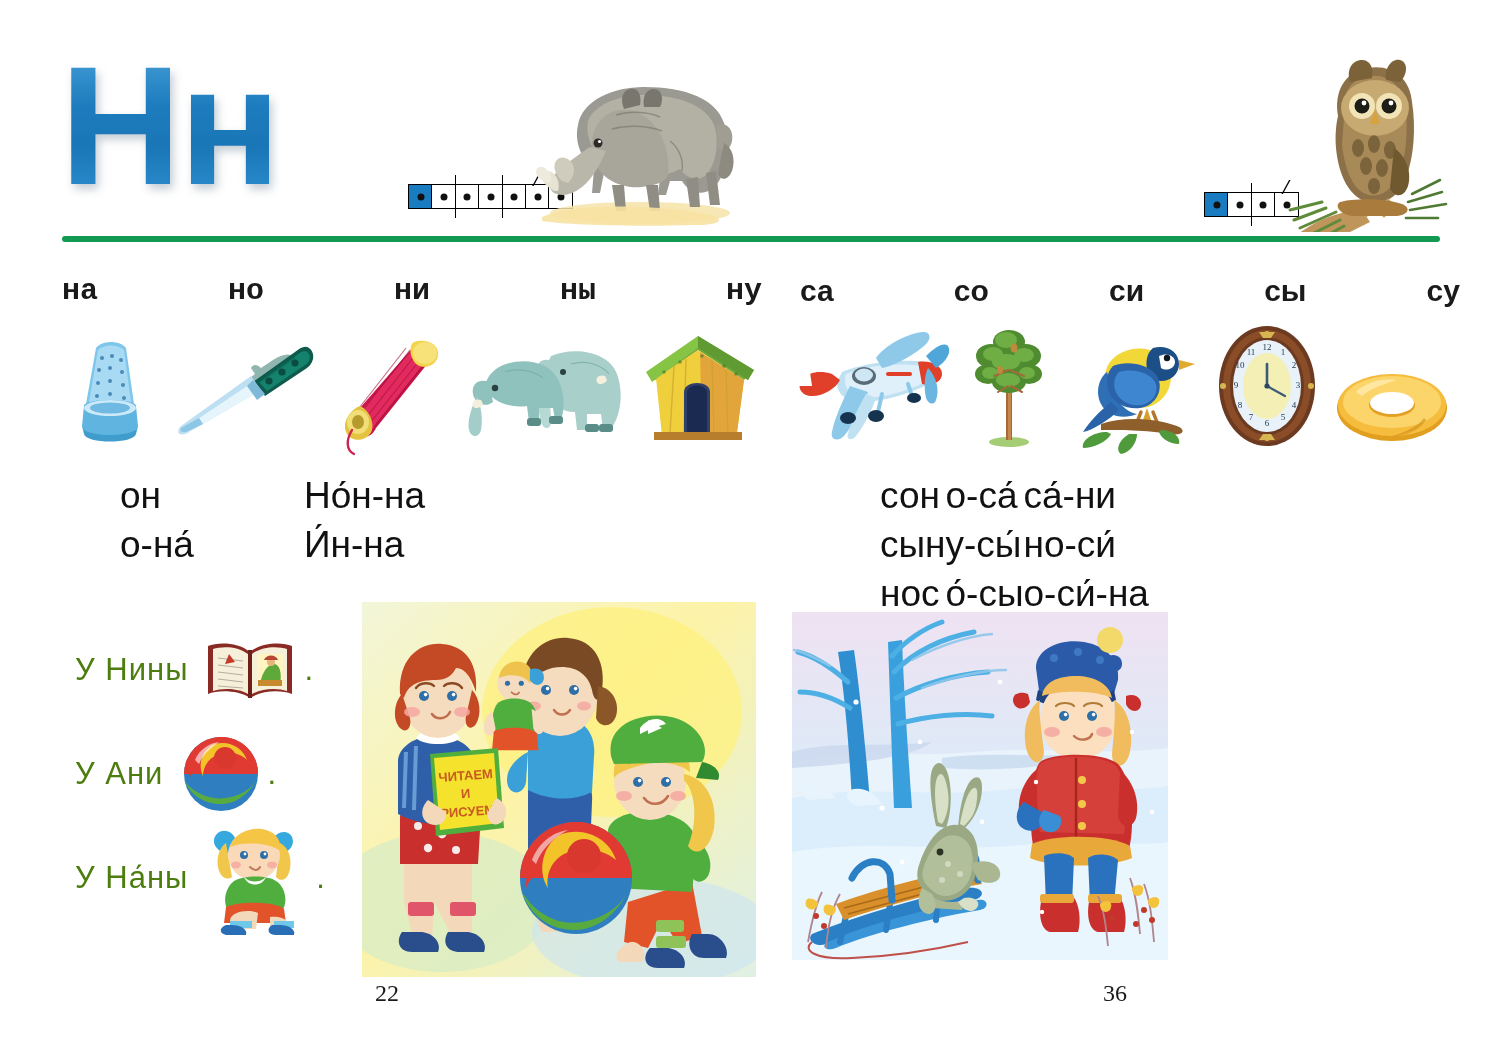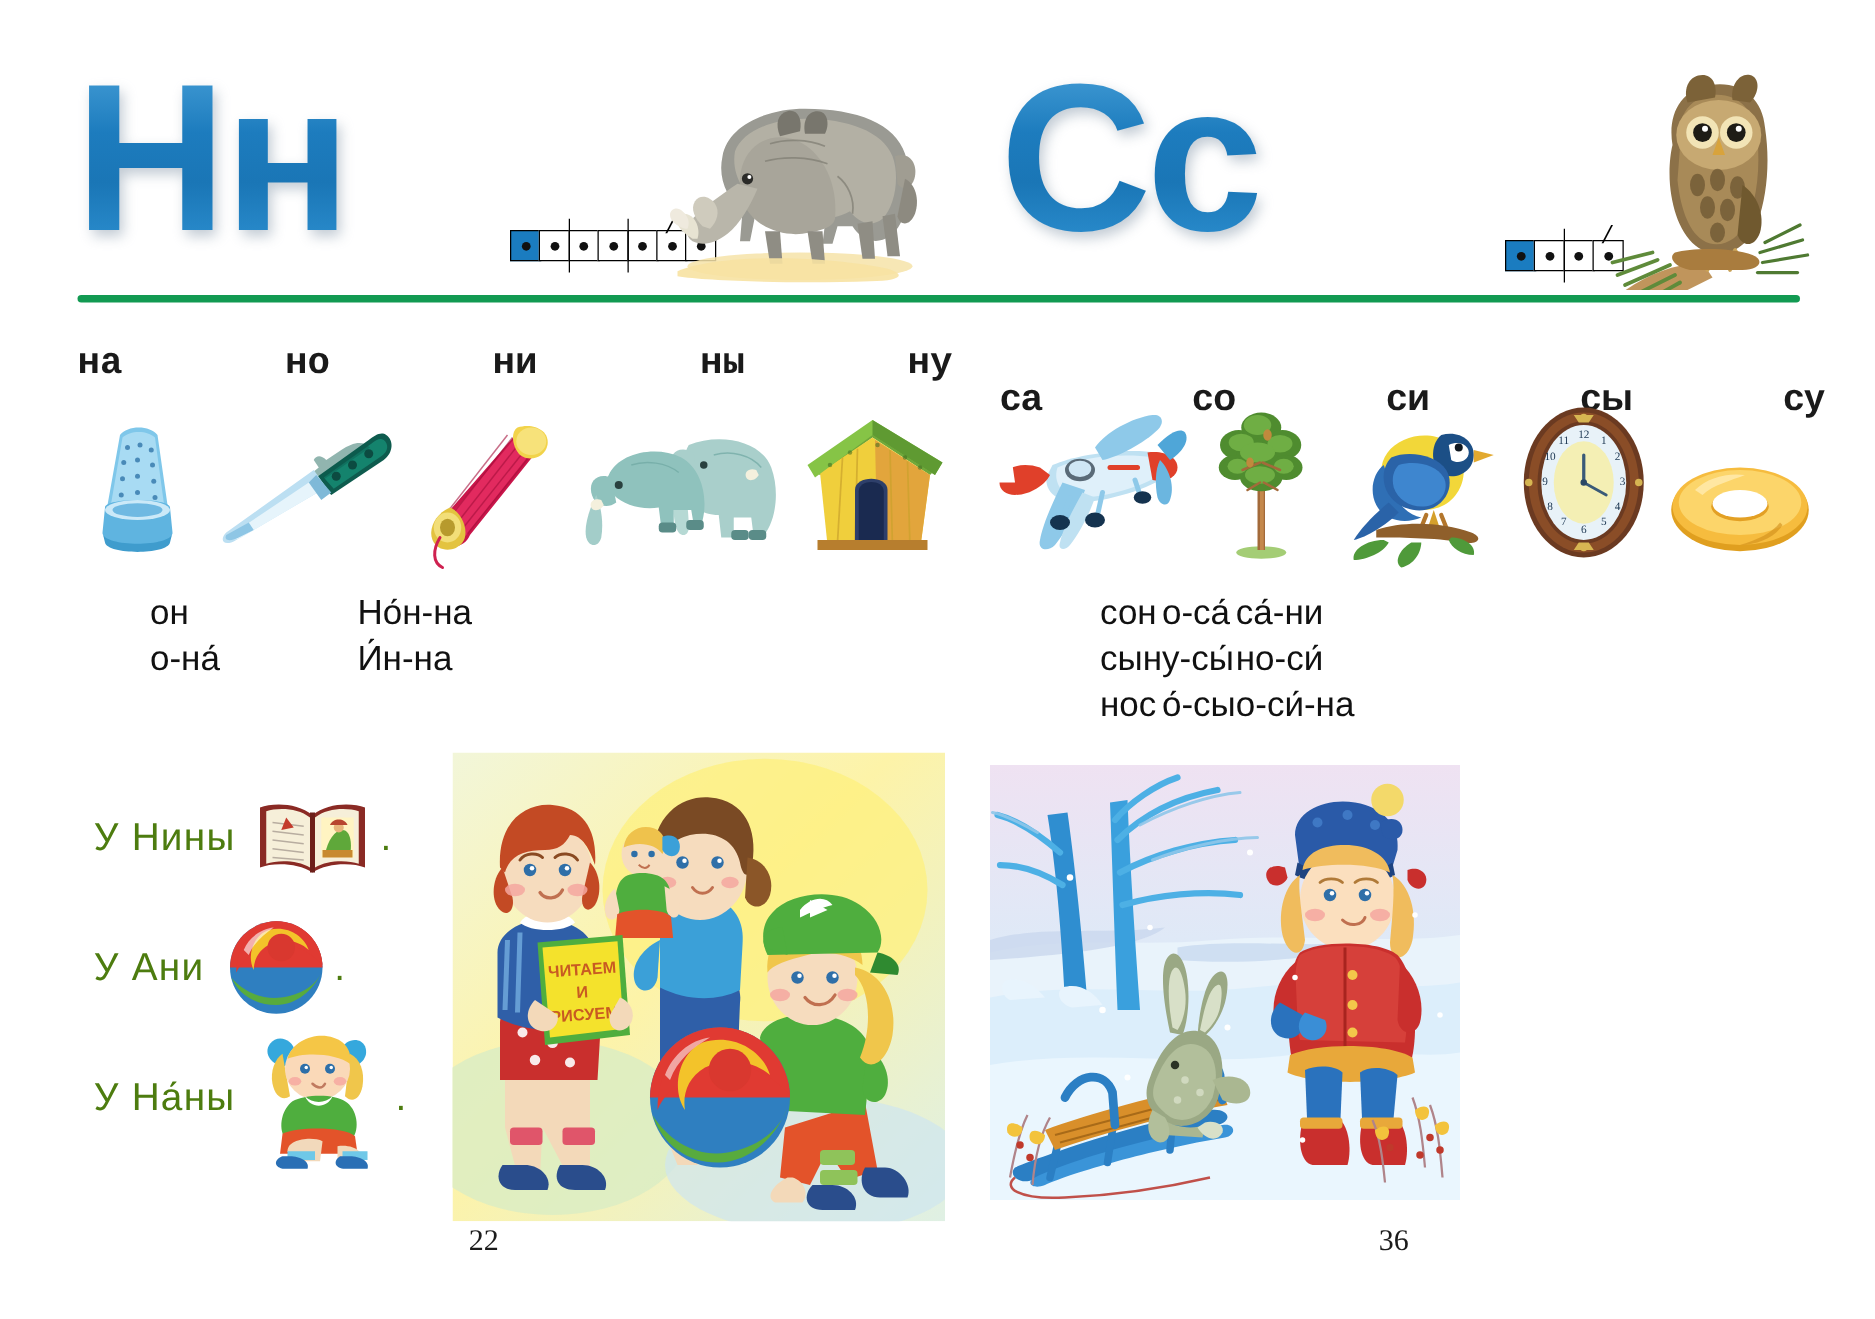--- a/index.html
+++ b/index.html
@@ -55,21 +55,21 @@
   
   .syl-row{position:absolute;display:flex;}
   .syl{font-size:30px;font-weight:bold;color:#1a1a1a;text-align:center;}
 
   
   .pic-row{position:absolute;display:flex;align-items:flex-end;}
   .pic{position:relative;}
 
   
   .words{position:absolute;display:flex;}
-  .wcol{font-size:28px;line-height:1.32;color:#111;white-space:nowrap;}
+  .wcol{font-size:37px;line-height:1.32;color:#111;white-space:nowrap;}
 
   
   .rebus{position:absolute;left:75px;top:618px;width:300px;}
   .rebus-line{display:flex;align-items:center;height:104px;font-size:31px;color:#4d7c0f;white-space:nowrap;}
   .rebus-line .txt{letter-spacing:1px;}
   .rebus-line .dot-end{font-size:31px;margin-left:6px;}
 
   
   .illo{position:absolute;overflow:hidden;}
 
@@ -139,23 +139,20 @@
       <path d="M204 88 C212 92 216 104 212 116 C208 126 200 126 198 118 Z" fill="#8d8a80"></path>
       <g stroke="#7e7c72" stroke-width="1.4" fill="none" opacity=".7">
         <path d="M96 60 C108 56 126 56 140 62"></path>
         <path d="M92 74 C106 70 126 70 142 76"></path>
         <path d="M150 86 C158 92 164 104 162 116"></path>
       </g>
       <path d="M22 162 C50 150 120 148 180 158 C206 162 206 170 176 170 C120 172 46 170 22 166 Z" fill="#f7e2a2" opacity=".9"></path>
     </svg>
   </div>
 
-  <div class="hdr right">
-    <div class="bigletters">Сс</div>
-  </div>
 
   <div class="scheme" id="scheme-right" style="left:1204px;top:192px;">
     <div class="cells" id="cells-right">
           <div class="cell blue">
             <div class="dot"></div>
           </div>
           <div class="cell">
             <div class="dot"></div>
           </div>
           <div class="cell">
@@ -218,21 +215,21 @@
 
   <div class="rule" style="background: rgb(18, 154, 82);"></div>
 
   <div class="syl-row" id="syl-left" style="left: 62px; top: 274px; width: 700px; justify-content: space-between; font-family: Liberation Mono, monospace;">
         <div class="syl">на</div>
         <div class="syl">но</div>
         <div class="syl">ни</div>
         <div class="syl">ны</div>
         <div class="syl">ну</div>
       </div>
-  <div class="syl-row" id="syl-right" style="left: 800px; top: 274px; width: 660px; justify-content: space-between; margin-top: 28px;">
+  <div class="syl-row" id="syl-right" style="left: 800px; top: 274px; width: 660px; justify-content: space-between;">
         <div class="syl">са</div>
         <div class="syl">со</div>
         <div class="syl">си</div>
         <div class="syl">сы</div>
         <div class="syl">су</div>
       </div>
 
   <div class="pic-row" style="left:62px;top:318px;width:700px;height:130px;justify-content:space-between;">
 
     <div class="pic">

